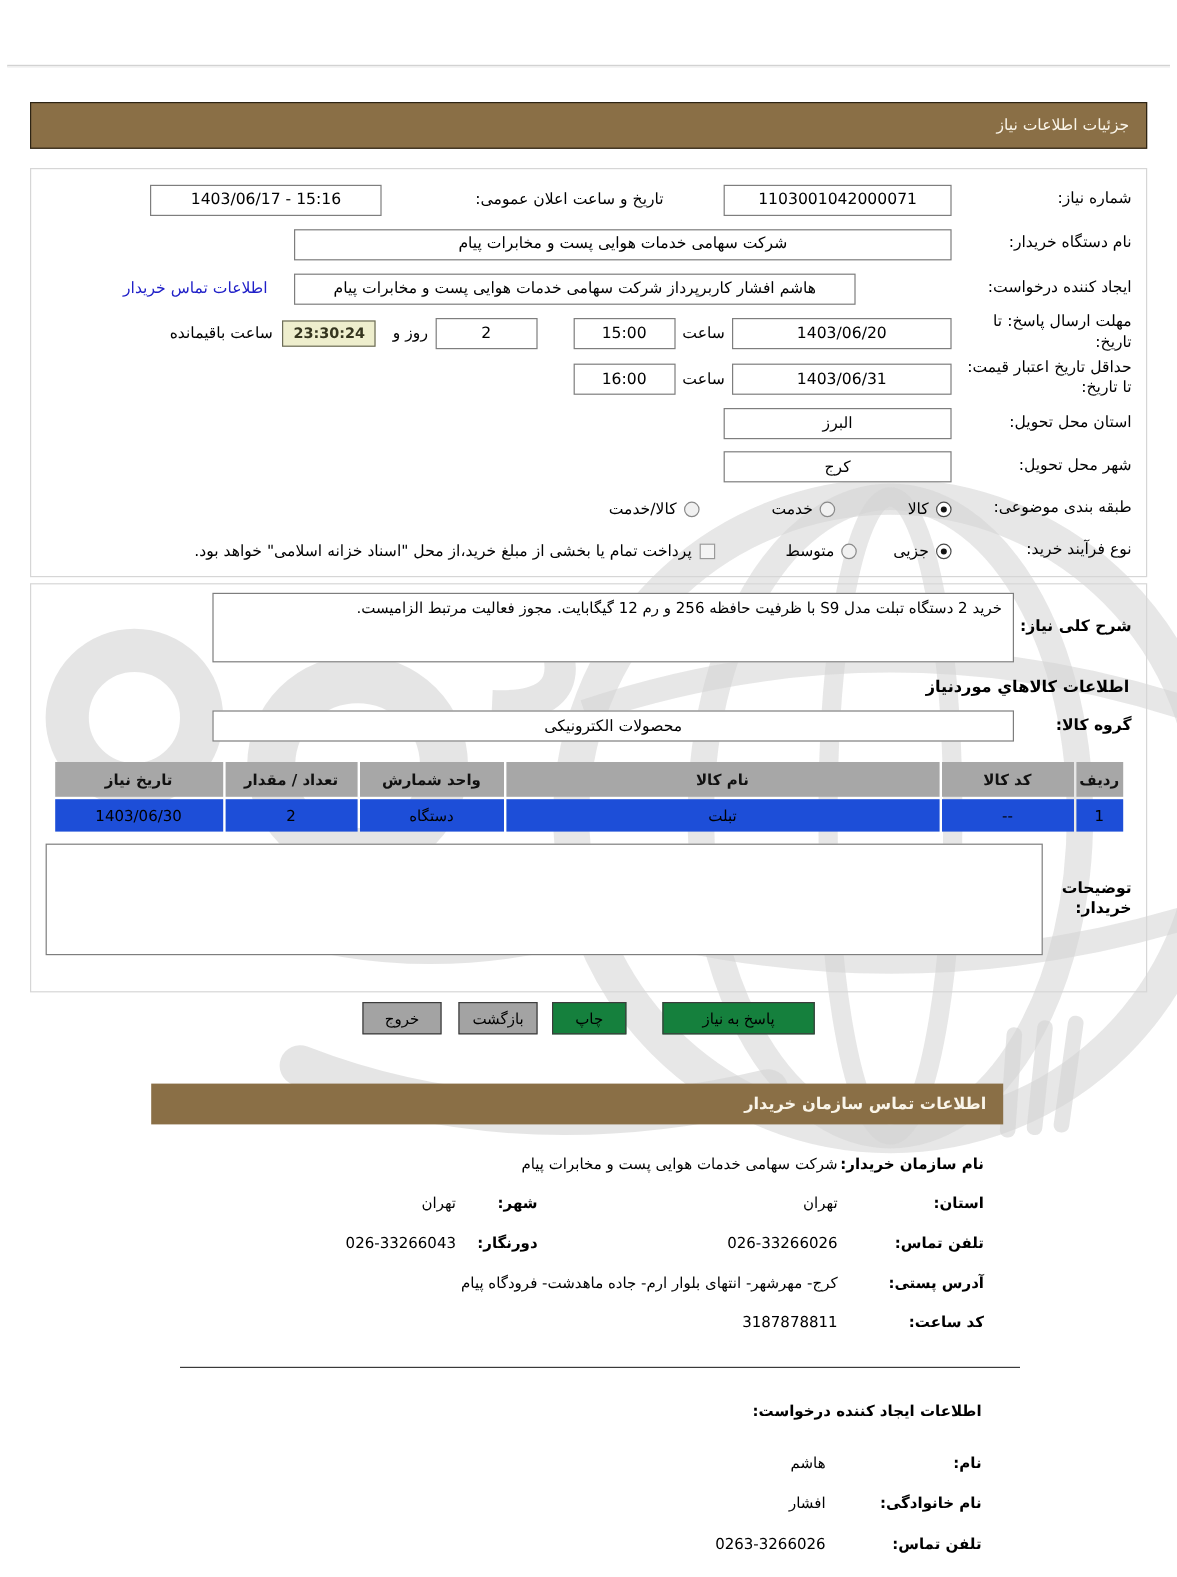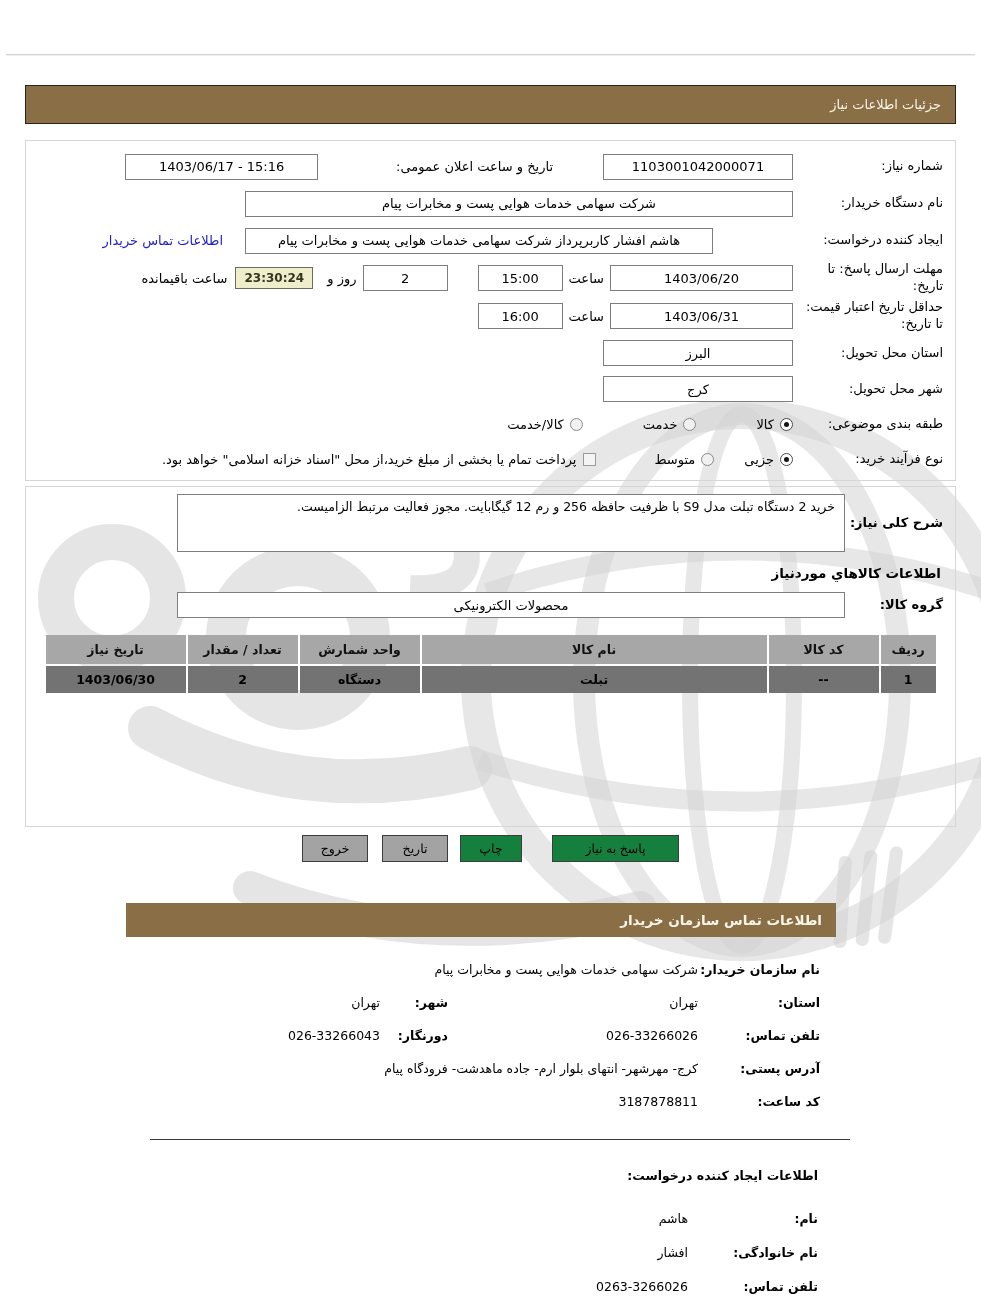--- a/index.html
+++ b/index.html
@@ -55,22 +55,22 @@
   .tarea { border:1px solid #7e7e7e; background:#fff; resize:none;
            font-family:inherit; font-size:12.5px; padding:3px 9px; color:#000;
            line-height:1.5; }
   .heading { font-weight:bold; font-size:13.5px; margin:13px 2px 9px; }
   
   .tbl { width:890px; margin:15px auto 0; }
   .trow { display:flex; gap:2px; }
   .tcell { display:flex; align-items:center; justify-content:center; font-size:12.5px; }
   .thead .tcell { background:#a7a7a7; font-weight:bold; height:29px; color:#111; }
   .tdata { margin-top:2px; }
-  .tdata .tcell { background:#737373; height:27px;font-weight:bold; }
-  .c1{width:55px}.c2{width:110px}.c3{flex:1}.c4{width:120px}.c5{width:110px}.c6{width:140px}
+  .tdata .tcell { background:#1d4ed8; height:27px; }
+  .c1{width:39px}.c2{width:110px}.c3{flex:1}.c4{width:120px}.c5{width:110px}.c6{width:140px}
   
   .btnrow { position:absolute; top:835px; left:0; right:0; display:flex;
             justify-content:center; align-items:center; z-index:2; }
   .btn { height:27px; border:1px solid #3c3c3c; display:flex; align-items:center;
          justify-content:center; font-size:12.5px; padding:0 10px; cursor:pointer; }
   .green { background:#15803d; }
   .pink  { background:#a3a3a3; }
   .b1{width:127px; margin-left:30px}.b2{width:197px; margin-left:14px}
   .b3{width:62px; margin-left:12px}.b4{width:66px; margin-left:14px}.b5{width:66px}
   
@@ -228,26 +228,30 @@
     <div class="trow tdata">
       <span class="tcell c1">1</span>
       <span class="tcell c2">--</span>
       <span class="tcell c3">تبلت</span>
       <span class="tcell c4">دستگاه</span>
       <span class="tcell c5">2</span>
       <span class="tcell c6 ltr">1403/06/30</span>
     </div>
   </div>
 
+  <div class="frow" style="margin-top:10px; align-items:center">
+    <span class="flabel blabel" style="width:74px">توضیحات خریدار:</span>
+    <textarea class="tarea" style="width: 833px; height: 93px;" readonly=""></textarea>
+  </div>
 </div>
 
 <div class="btnrow">
   <button class="btn green b1">پاسخ به نیاز</button>
   <button class="btn green b3">چاپ</button>
-  <button class="btn pink b4">تاریخ</button>
+  <button class="btn pink b4">بازگشت</button>
   <button class="btn pink b5">خروج</button>
 </div>
 
 <div class="bar bar2">
   <span>اطلاعات تماس سازمان خریدار</span>
 </div>
 
 <div class="contact">
   <div class="crow">
     <span class="clab">نام سازمان خریدار:</span>

